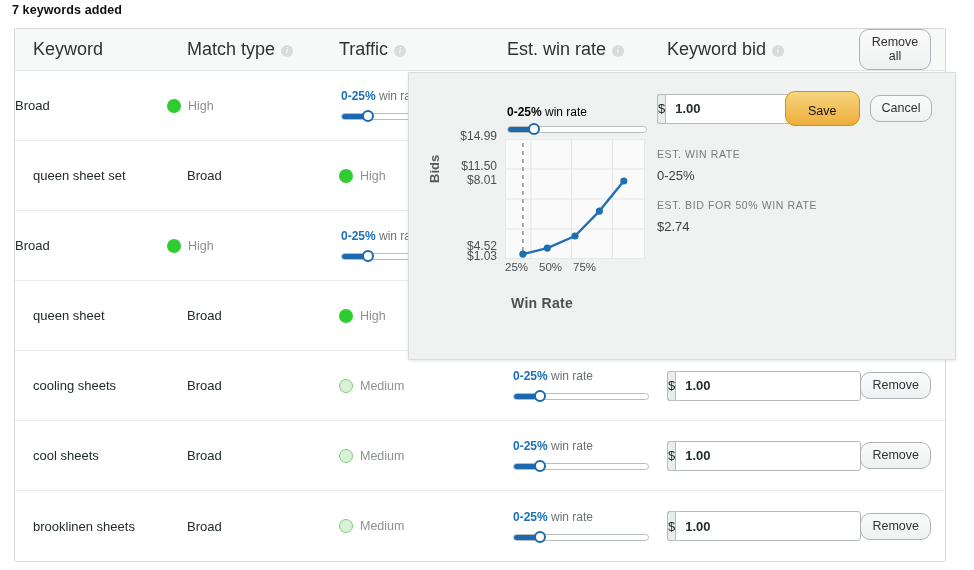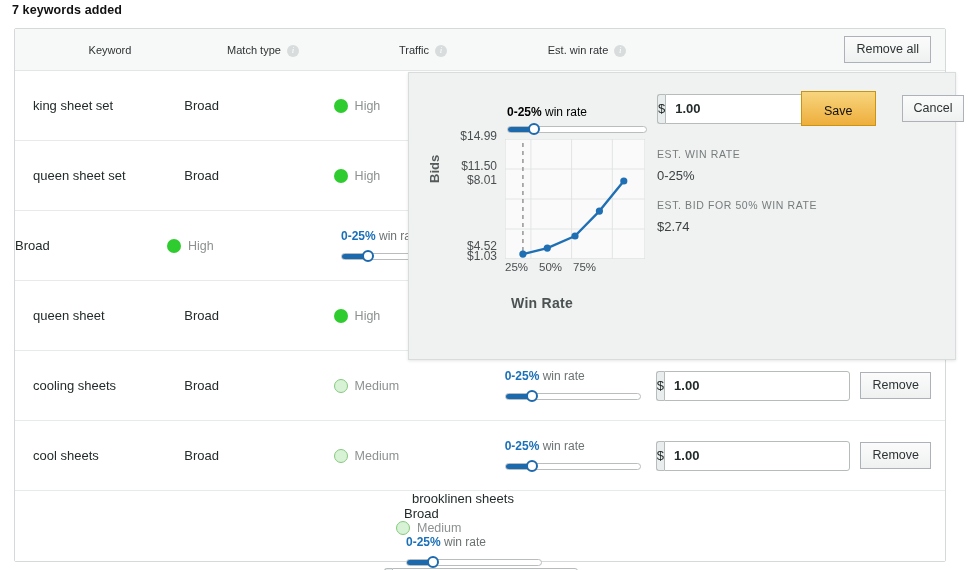--- a/index.html
+++ b/index.html
@@ -33,32 +33,32 @@
     border-bottom: 1px solid #e3e6e6;
     box-sizing: border-box;
   }
   .kw-row {
     display: flex; align-items: center;
     height: 70px;
     border-bottom: 1px solid #e7eaea;
     box-sizing: border-box;
     background:#fff;
   }
-  .kw-row:last-child { border-bottom: none; flex-direction: column; }
+  .kw-row:last-child { border-bottom: none; }
 
   .c-keyword { width: 172px; padding-left: 18px; box-sizing: border-box; }
   .c-match   { width: 152px; box-sizing: border-box; }
   .c-traffic { width: 168px; box-sizing: border-box; }
   .c-winrate { width: 160px; box-sizing: border-box; }
   .c-bid     { width: 192px; box-sizing: border-box; }
   .c-action  { flex: 1; box-sizing: border-box; padding-right: 14px; text-align: right;}
 
   .th {
-    font-size: 11px; color: #2f3333; font-weight: normal;
-    display: flex; align-items: center; gap: 6px; justify-content: center;
+    font-size: 18px; color: #2f3333; font-weight: normal;
+    display: flex; align-items: center; gap: 6px;
   }
   .cell-text { font-size: 13px; color: #232b2b; }
 
   .info-icon {
     display: inline-block; width: 12px; height: 12px; border-radius: 50%;
     background: #d8dcdc; position: relative; top: 1px; flex: none;
   }
   .info-icon::after {
     content: "i";
     position: absolute; left: 0; right: 0; top: -1px;
@@ -107,26 +107,25 @@
     padding: 0 0 0 9px; box-sizing: border-box;
     font-family: "Liberation Sans", sans-serif; outline: none; font-weight: bold;
   }
 
   
   .btn {
     display: inline-block;
     font-size: 12.5px; color: #2f3333;
     background: linear-gradient(#fbfbfb,#eff1f1);
     border: 1px solid #adb1b8;
-    border-radius: 0;
+    border-radius: 10px;
     padding: 5px 11px 6px;
     line-height: 14px;
     cursor: pointer;
     font-family: "Liberation Sans", sans-serif;
-    margin-left: 16px;
   }
   .btn-save {
     background: linear-gradient(#f9d690,#eeb котор);
     background: linear-gradient(#f7d57e,#eeae3c);
     border: 1px solid #c89411;
     color: #111;
     padding: 12px 22px 7px;
     text-align: center;
   }
 
@@ -190,28 +189,31 @@
         <span class="info-icon"></span>
       </div>
       <div class="c-traffic th">
         <span>Traffic</span>
         <span class="info-icon"></span>
       </div>
       <div class="c-winrate th">
         <span>Est. win rate</span>
         <span class="info-icon"></span>
       </div>
+      <div class="c-bid th">
+        <span>Keyword bid</span>
+        <span class="info-icon"></span>
+      </div>
       <div class="c-action">
         <button class="btn">Remove all</button>
       </div>
     </div>
 
     <div id="rows-host">
         <div class="kw-row">
-          <div class="c-keyword cell-text">king sheet set</div>
           <div class="c-match cell-text">Broad</div>
           <div class="c-traffic">
             <div class="traffic">
               <span class="dot high"></span>
               <span class="traffic-label">High</span>
             </div>
           </div>
           <div class="c-winrate">
             <div class="winrate-wrap">
               <div class="wr-label"><b>0-25%</b><span class="unit"> win rate</span></div>

